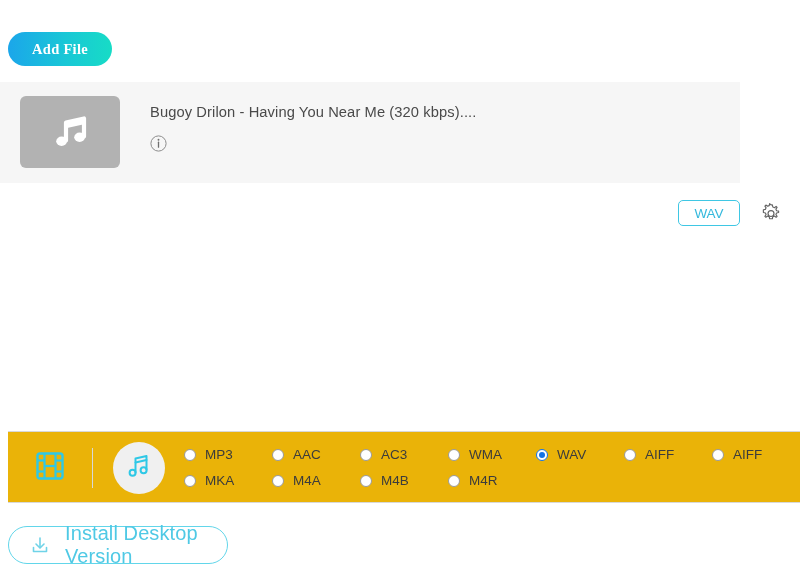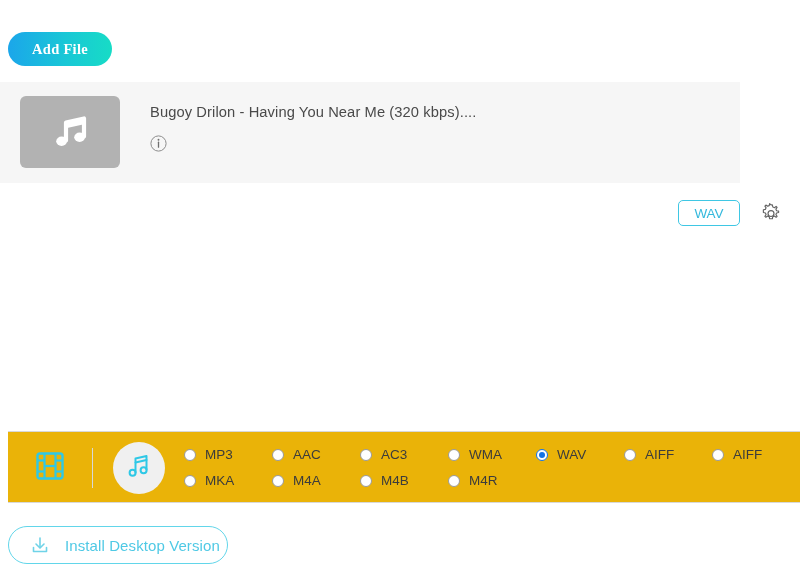--- a/index.html
+++ b/index.html
@@ -240,21 +240,21 @@
     box-sizing: border-box;
   }
   .install-icon {
     margin-left: 20px;
     margin-right: 14px;
     display: flex;
     align-items: center;
   }
   .install-label {
     color: #4fc9e5;
-    font-size: 15px;
+    font-size: 20px;
     letter-spacing: 0.1px;
   }
 </style>
 </head>
 <body>
 
 <div id="app">
 
   <div class="toolbar">
     <button class="add-file-btn">Add File</button>

